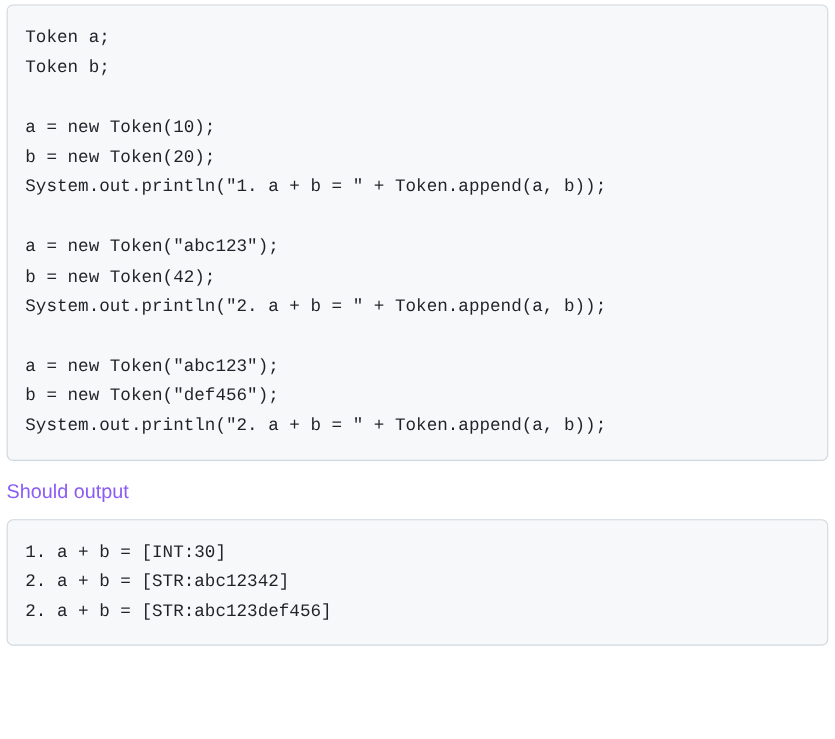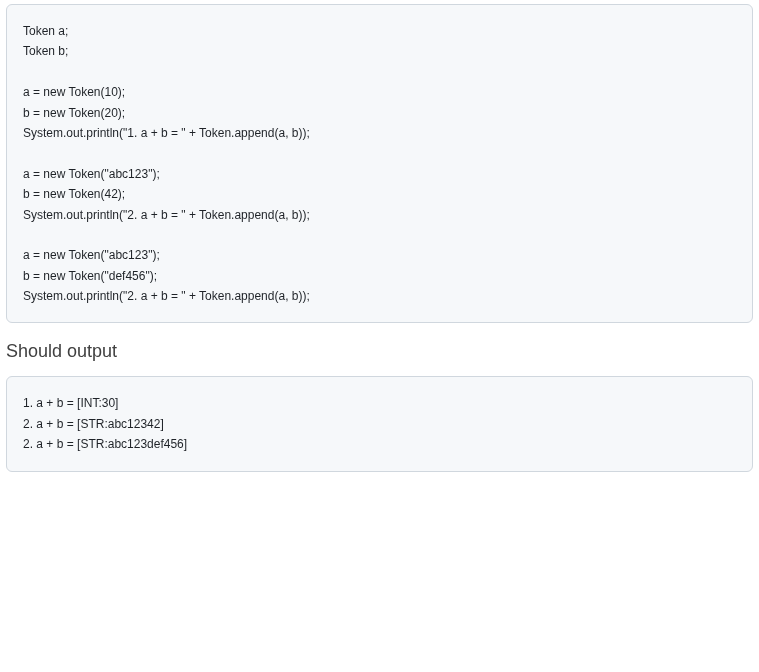--- a/index.html
+++ b/index.html
@@ -11,31 +11,31 @@
       font-family: -apple-system, BlinkMacSystemFont, "Segoe UI", Helvetica, Arial, sans-serif;
       background: #ffffff;
       padding: 0;
     }
     .code-block {
       background: #f6f8fa;
       border: 1px solid #d0d7de;
       border-radius: 6px;
       padding: 16px;
       margin: 4px 6px;
-      font-family: Liberation Sans, sans-serif;
-      font-size: 12px;
+      font-family: Liberation Mono, monospace;
+      font-size: 16px;
       line-height: 1.7;
       color: #1f2328;
       white-space: pre;
       overflow-x: auto;
     }
     .text-blurb {
       font-family: -apple-system, BlinkMacSystemFont, "Segoe UI", Helvetica, Arial, sans-serif;
       font-size: 18px;
-      color: #404040;
+      color: #8b5cf6;
       margin: 18px 6px 14px 6px;
     }
   </style>
 </head>
 <body>
 
 <div class="code-block">Token a;
 Token b;
 
 a = new Token(10);

